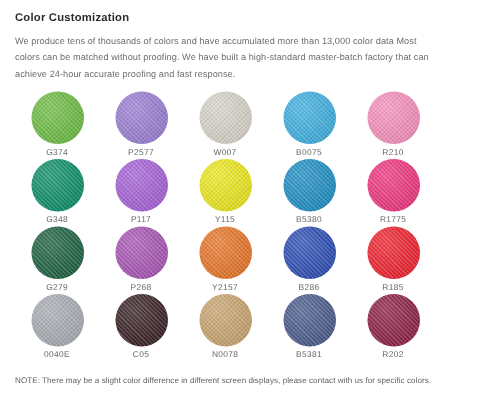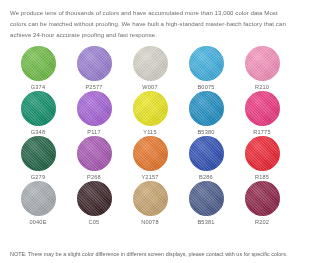--- a/index.html
+++ b/index.html
@@ -80,20 +80,21 @@
     color:#5f5f5f;
     line-height:8px;
     letter-spacing:.03px;
   }
 </style>
 </head>
 <body>
 
 <div class="page">
 
+  <h1 class="title">Color Customization</h1>
 
   <p class="intro">We produce tens of thousands of colors and have accumulated more than 13,000 color data Most colors can be matched without proofing. We have built a high-standard master-batch factory that can achieve 24-hour accurate proofing and fast response.</p>
 
   <div class="swatch-grid">
       <div class="swatch-cell">
         <div class="swatch" style="background: rgb(111, 189, 69);">
           <div class="tex"></div>
           <div class="shade"></div>
         </div>
         <div class="swatch-code">G374</div>

